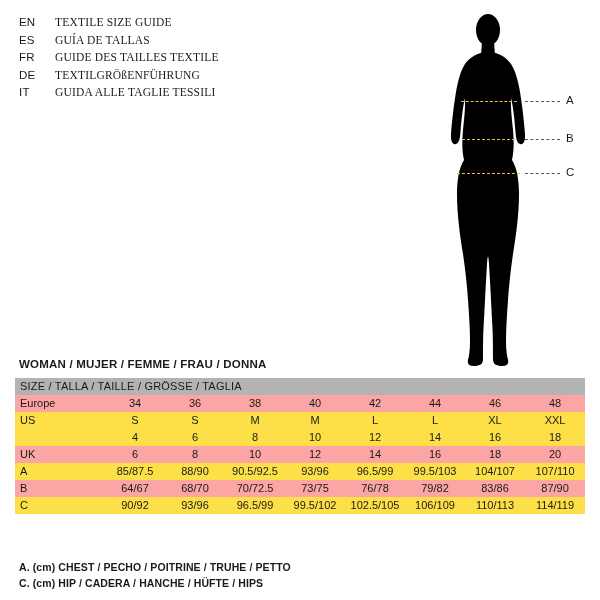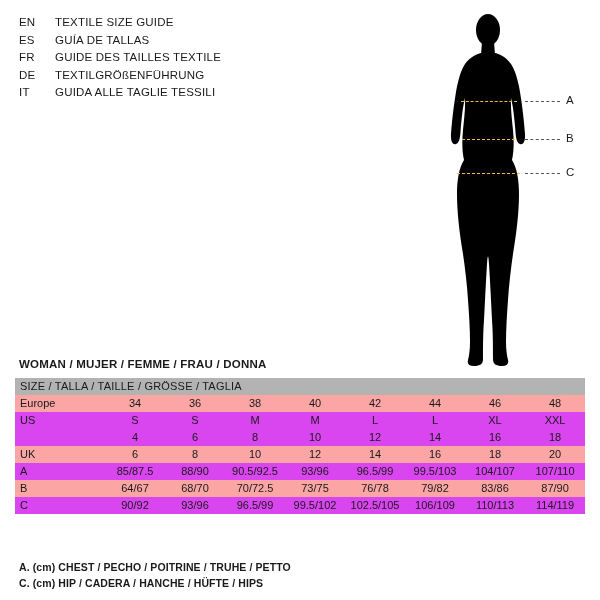--- a/index.html
+++ b/index.html
@@ -37,20 +37,21 @@
     letter-spacing: .2px;
   }
   .lang-code {
     width: 36px;
     flex: 0 0 36px;
     color: #1a1a1a;
   }
   .lang-text {
     color: #1a1a1a;
     white-space: nowrap;
+    font-family: Liberation Serif, serif;
   }
 
   
   .figure-area {
     position: absolute;
     left: 400px;
     top: 8px;
     width: 200px;
     height: 365px;
   }
@@ -105,21 +106,21 @@
     text-align: left;
     padding-left: 5px;
   }
   tr.head-row td {
     background: #b3b3b3;
     text-align: left;
     padding-left: 5px;
     font-size: 11px;
     letter-spacing: .2px;
   }
-  tr.shade td { background: #d946ef; }
+  tr.shade td { background: #fde047; }
   tr.plain td { background: #fca5a5; }
 
   
   .footnotes {
     position: absolute;
     left: 19px;
     top: 543px;
     font-size: 10.5px;
     font-weight: bold;
     letter-spacing: .1px;

